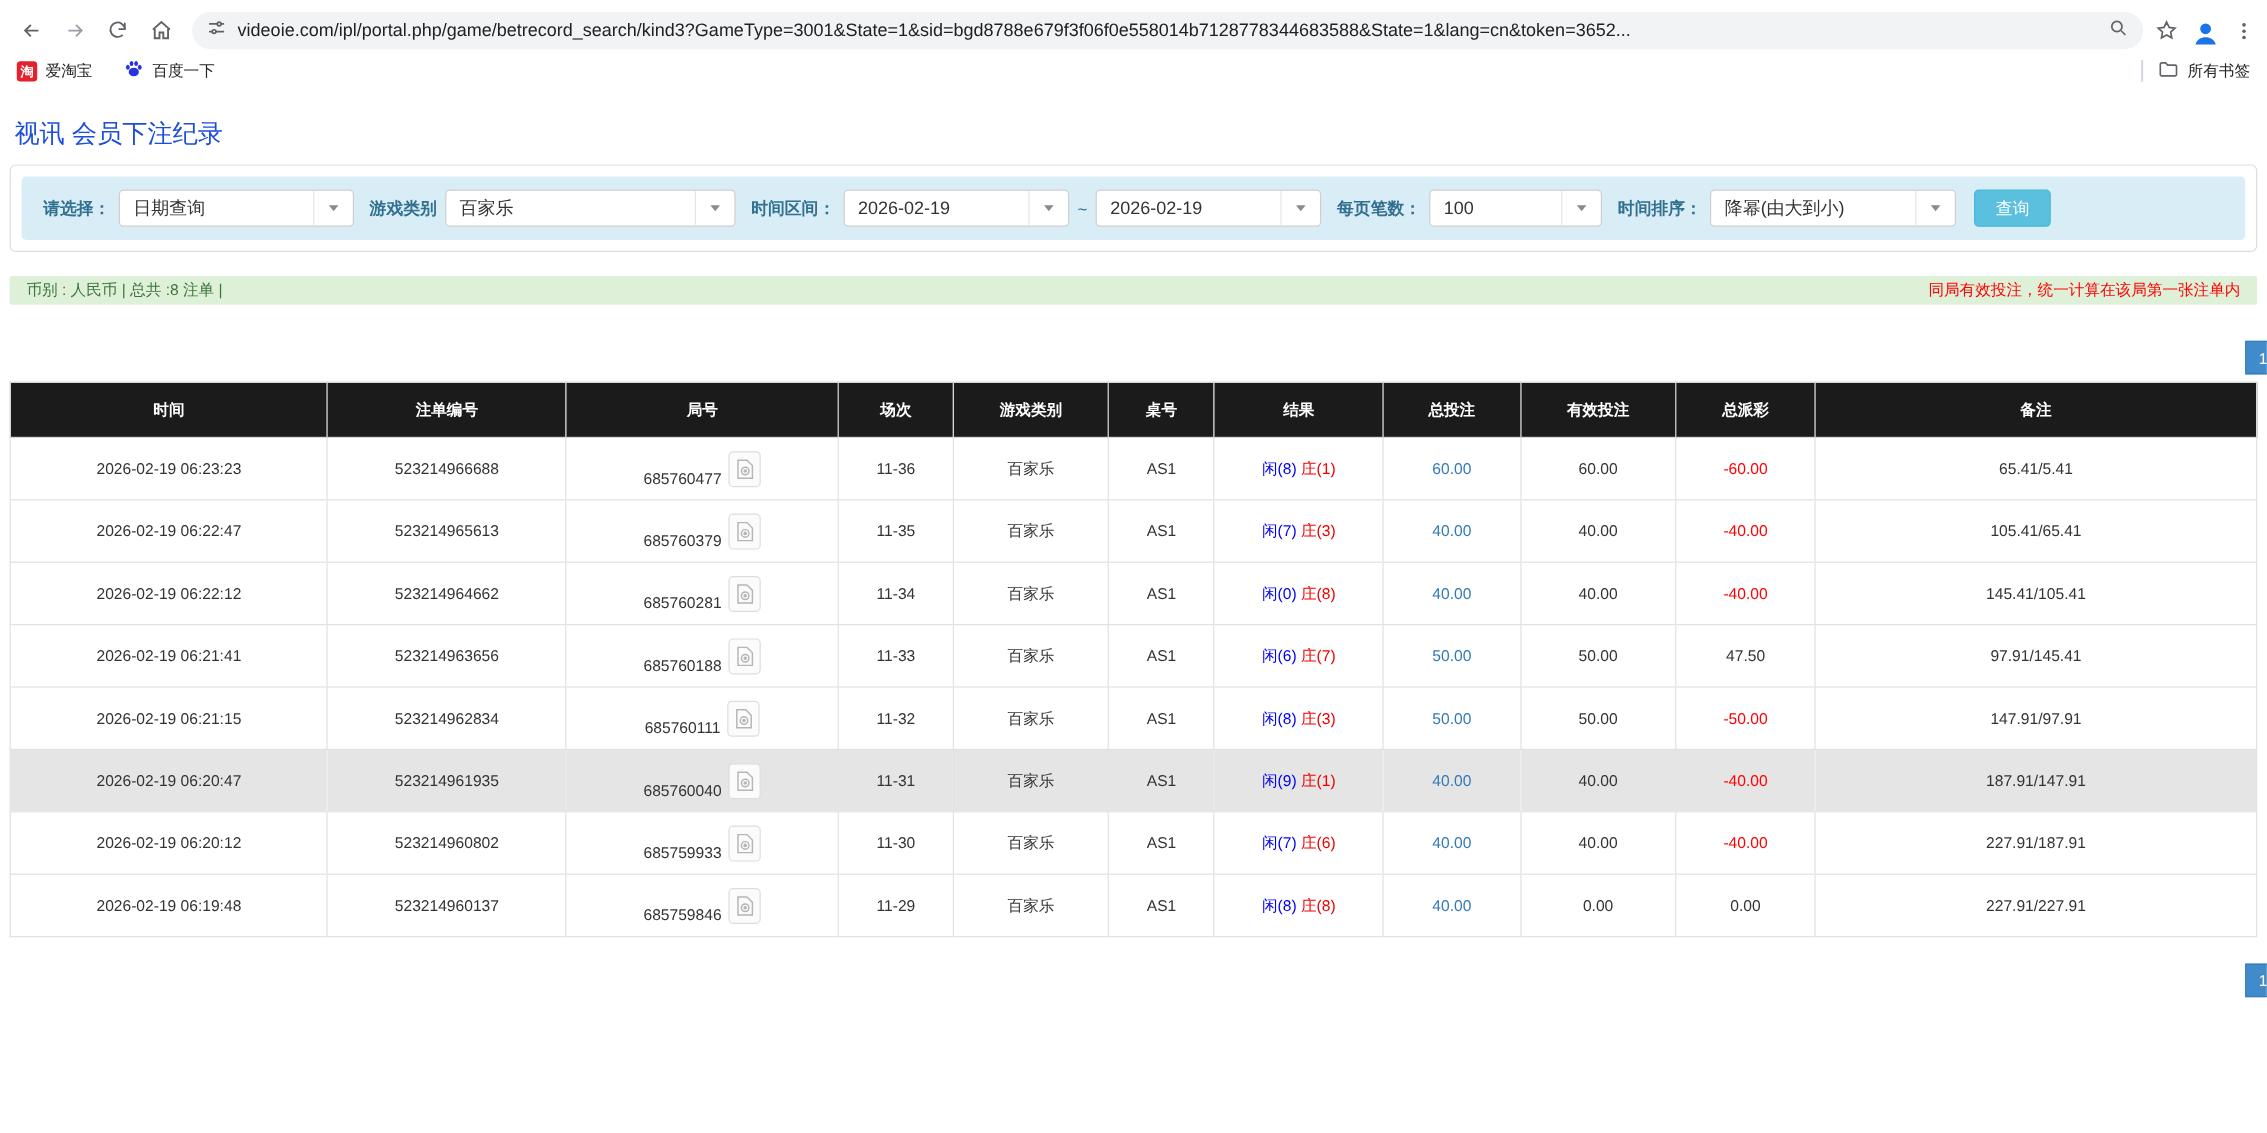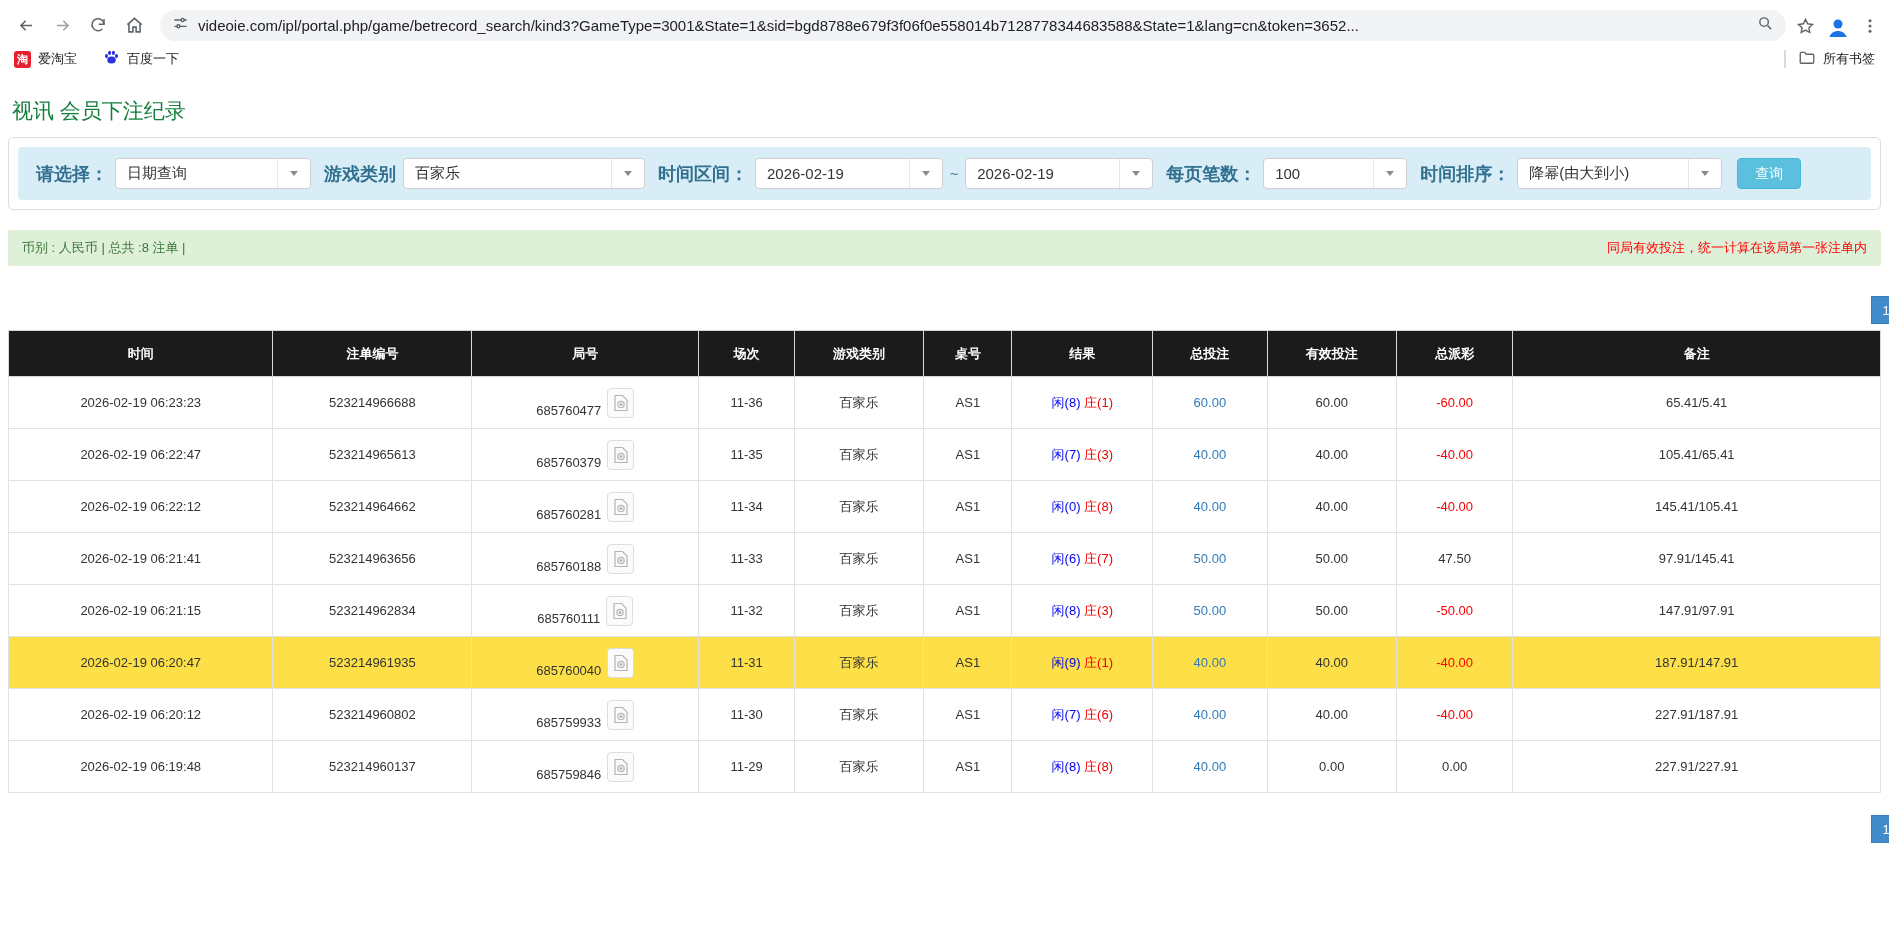--- a/index.html
+++ b/index.html
@@ -15,46 +15,46 @@
   .right-icons { display:flex; align-items:center; gap:10px; flex:0 0 auto; }
   .avatar { width:26px; height:26px; border-radius:50%; display:flex; align-items:center; justify-content:center; }
 
   .bookmarks { height:36px; display:flex; align-items:center; padding:0 14px; gap:26px; font-size:13px; color:#202124; }
   .bm-item { display:flex; align-items:center; gap:7px; cursor:pointer; white-space:nowrap; }
   .bm-taobao { width:17px; height:17px; background:#e6202d; border-radius:3px; color:#fff; font-size:11px; font-weight:bold; display:flex; align-items:center; justify-content:center; }
   .bm-right { margin-left:auto; display:flex; align-items:center; gap:12px; white-space:nowrap; overflow:hidden; }
   .bm-divider { width:2px; height:18px; background:#d5dbe2; }
 
   
-  .page-title { font-size:21px; color:#15803d; margin:20px 0 12px 12px; }
+  .page-title { font-size:21px; color:#1d4ed8; margin:20px 0 12px 12px; }
 
   .filter-panel { margin:0 8px; border:1px solid #ddd; border-radius:5px; background:#fff; padding:9px; }
   .filter-bar { background:#d9edf7; border-radius:4px; padding:11px 12px; display:flex; align-items:center; gap:7px; }
-  .f-label { color:#31708f; font-weight:bold; font-size:18px; white-space:nowrap; margin-left:6px; }
+  .f-label { color:#31708f; font-weight:bold; font-size:14px; white-space:nowrap; margin-left:6px; }
   .combo { background:#fff; border:1px solid #cfcfcf; border-radius:4px; height:31px; display:flex; align-items:stretch; overflow:hidden; cursor:pointer; }
   .combo .val { display:flex; align-items:center; padding:0 11px; font-size:15px; color:#333; flex:1; white-space:nowrap; }
   .combo .arrow-seg { width:33px; border-left:1px solid #e6e6e6; display:flex; align-items:center; justify-content:center; }
   .tri { width:0; height:0; border-left:4px solid transparent; border-right:4px solid transparent; border-top:5px solid #8a8a8a; }
   .tilde { color:#31708f; font-size:14px; }
   .query-btn { background:#5bc0de; border:1px solid #46b8da; color:#fff; font-size:14px; height:31px; padding:0 17px; border-radius:4px; cursor:pointer; margin-left:8px; }
 
-  .summary-bar { margin:20px 8px 0; background:#dff0d8; border-radius:2px; height:36px; display:flex; align-items:center; justify-content:space-between; padding:0 14px; font-size:13px; }
+  .summary-bar { margin:20px 8px 0; background:#dff0d8; border-radius:2px; height:24px; display:flex; align-items:center; justify-content:space-between; padding:0 14px; font-size:13px; }
   .summary-left { color:#3c763d; }
   .summary-right { color:#ff0000; }
 
   .pg-row { display:flex; justify-content:flex-end; }
   .pg-top { margin:30px 0 6px; }
   .pg-bottom { margin:22px 0 0; }
   .page-box { width:30px; height:28px; background:#428bca; color:#fff; font-size:13px; display:flex; align-items:center; justify-content:center; border:1px solid #357ebd; margin-right:-12px; cursor:pointer; }
 
   
   table.bet { width:calc(100% - 16px); margin:4px 8px 0; border-collapse:collapse; table-layout:fixed; }
   .bet th { background:#1b1b1b; color:#fff; font-size:13px; font-weight:bold; height:46px; border:1px solid #d8d8d8; }
   .bet td { border:1px solid #e2e2e2; text-align:center; font-size:13px; color:#333; height:52px; background:#fff; overflow:hidden; white-space:nowrap; }
-  .bet tr.hl td { background:#fde047; }
+  .bet tr.hl td { background:#e5e5e5; }
   .bet .blue-link { color:#337ab7; cursor:pointer; }
   .bet .res-p { color:#0000ee; }
   .bet .res-b { color:#ee0000; }
   .bet .neg { color:#ff0000; }
   .bet tr.sub td { background:#8f8f8f; color:#fff; height:33px; }
   .bet tr.sub td.neg { color:#ff0000; }
   .round-cell { display:inline-flex; align-items:flex-end; gap:6px; }
   .video-btn { width:27px; height:30px; border:1px solid #ddd; border-radius:4px; background:#fbfbfb; display:inline-flex; align-items:center; justify-content:center; cursor:pointer; }
 </style>
 </head>

